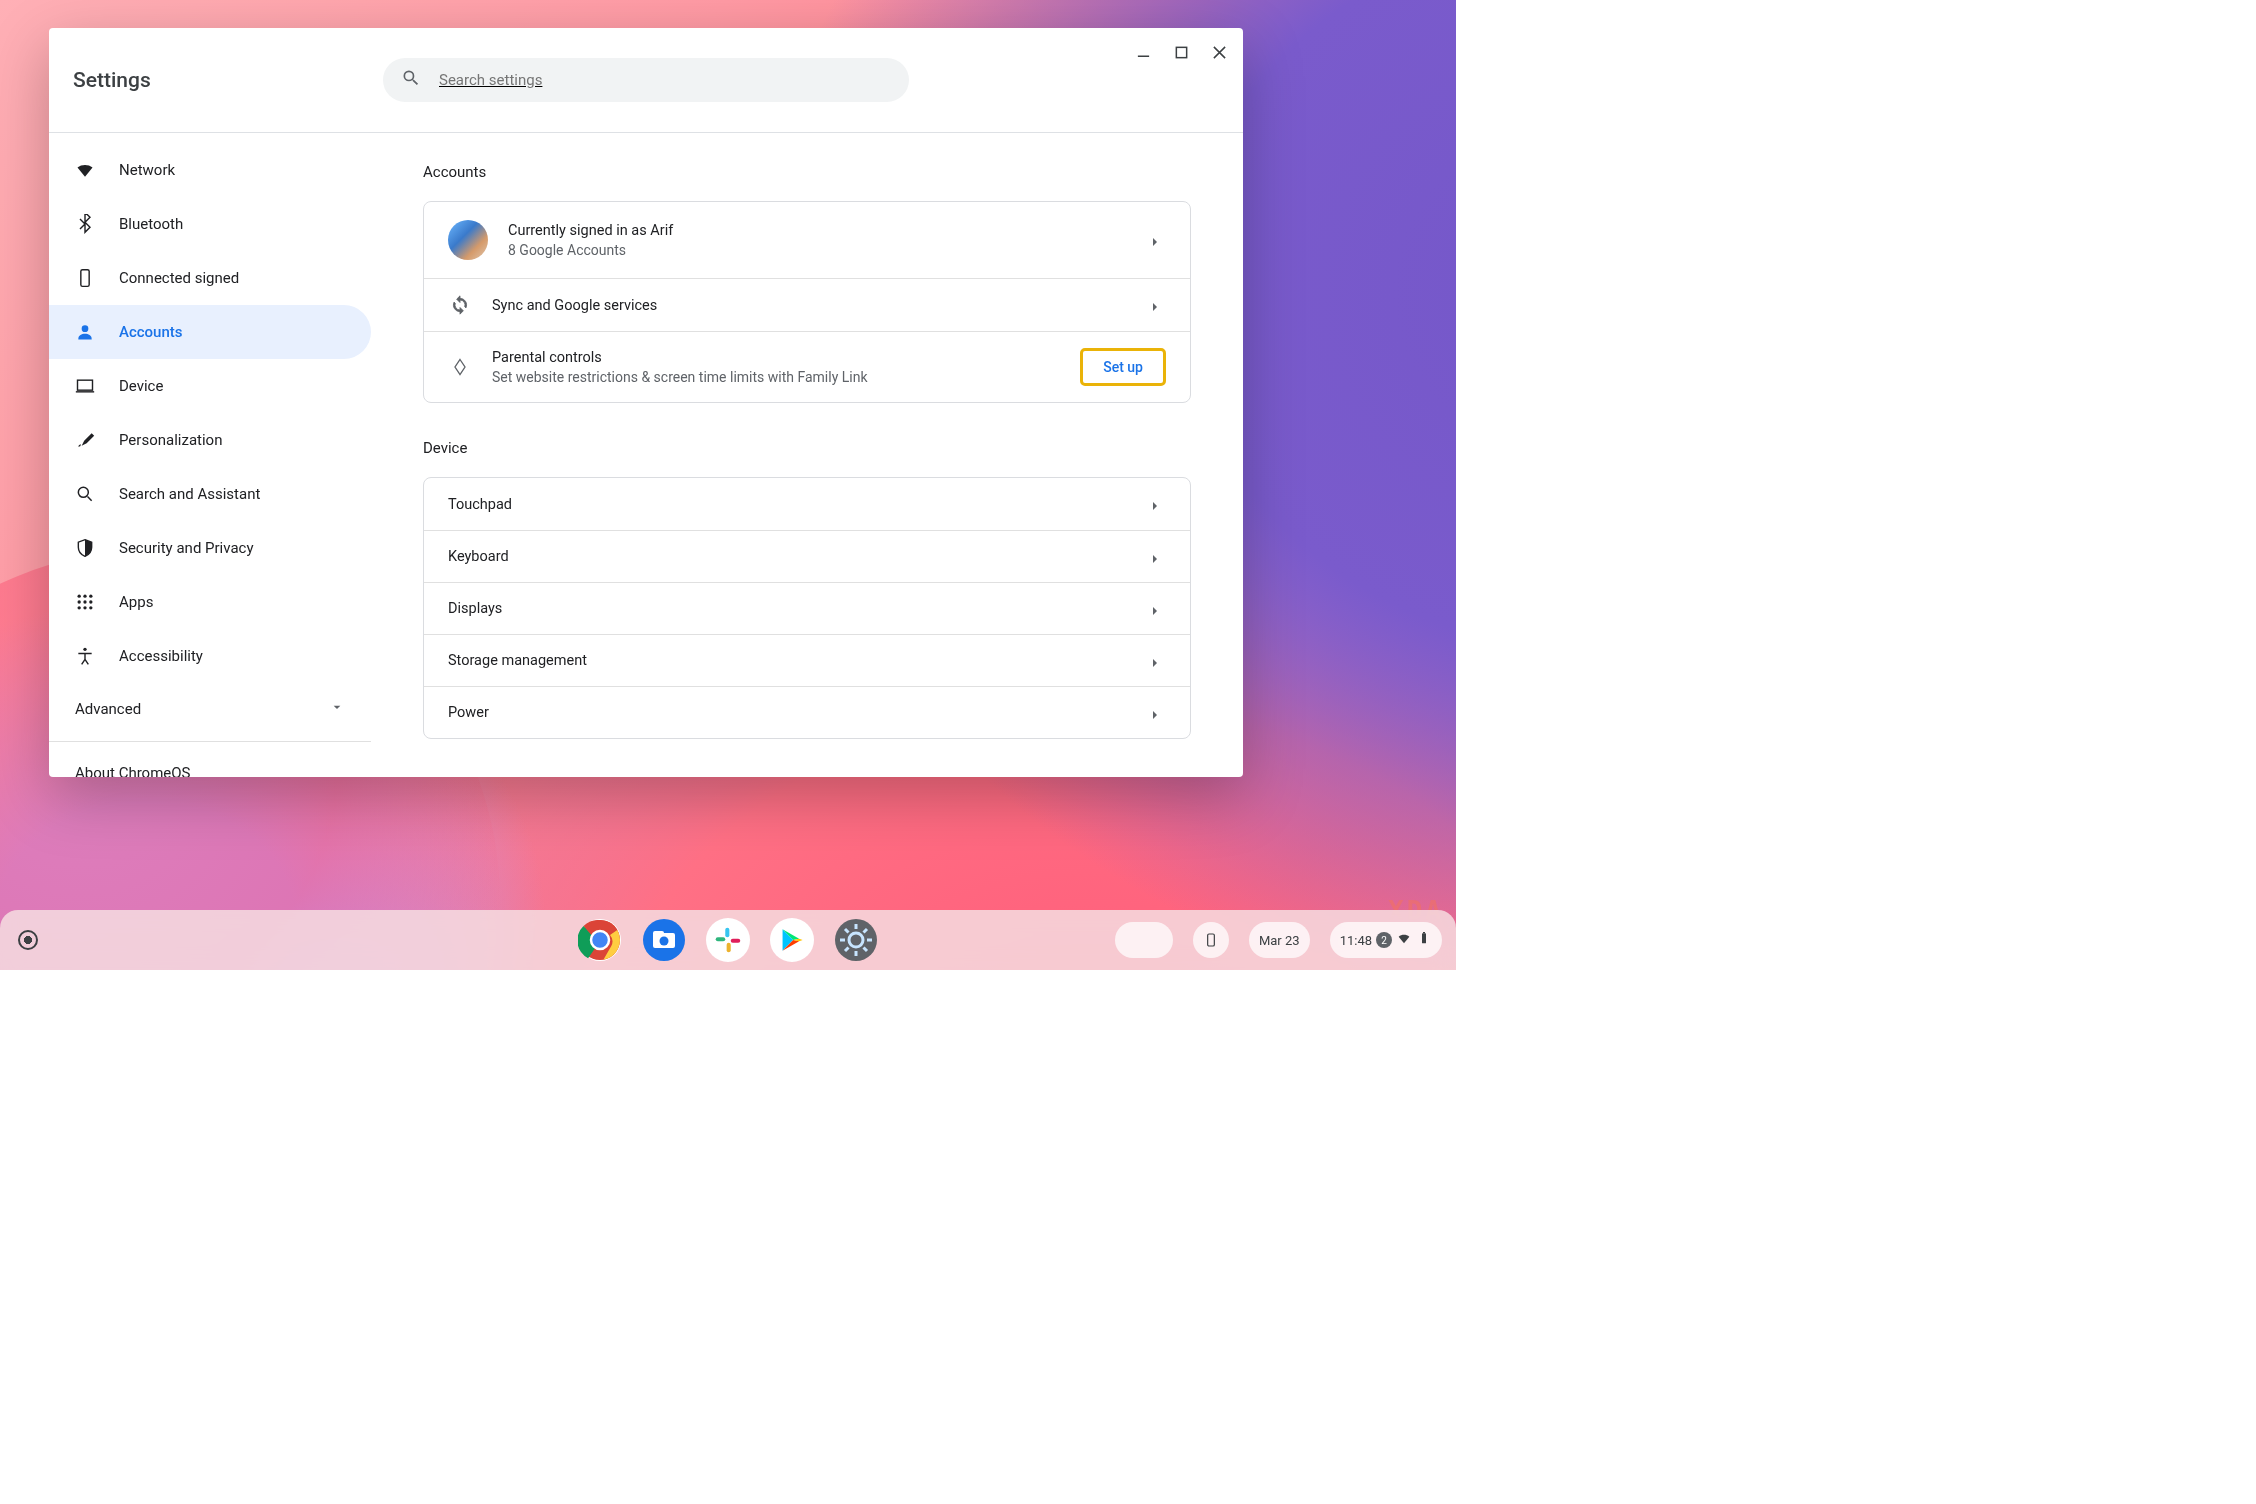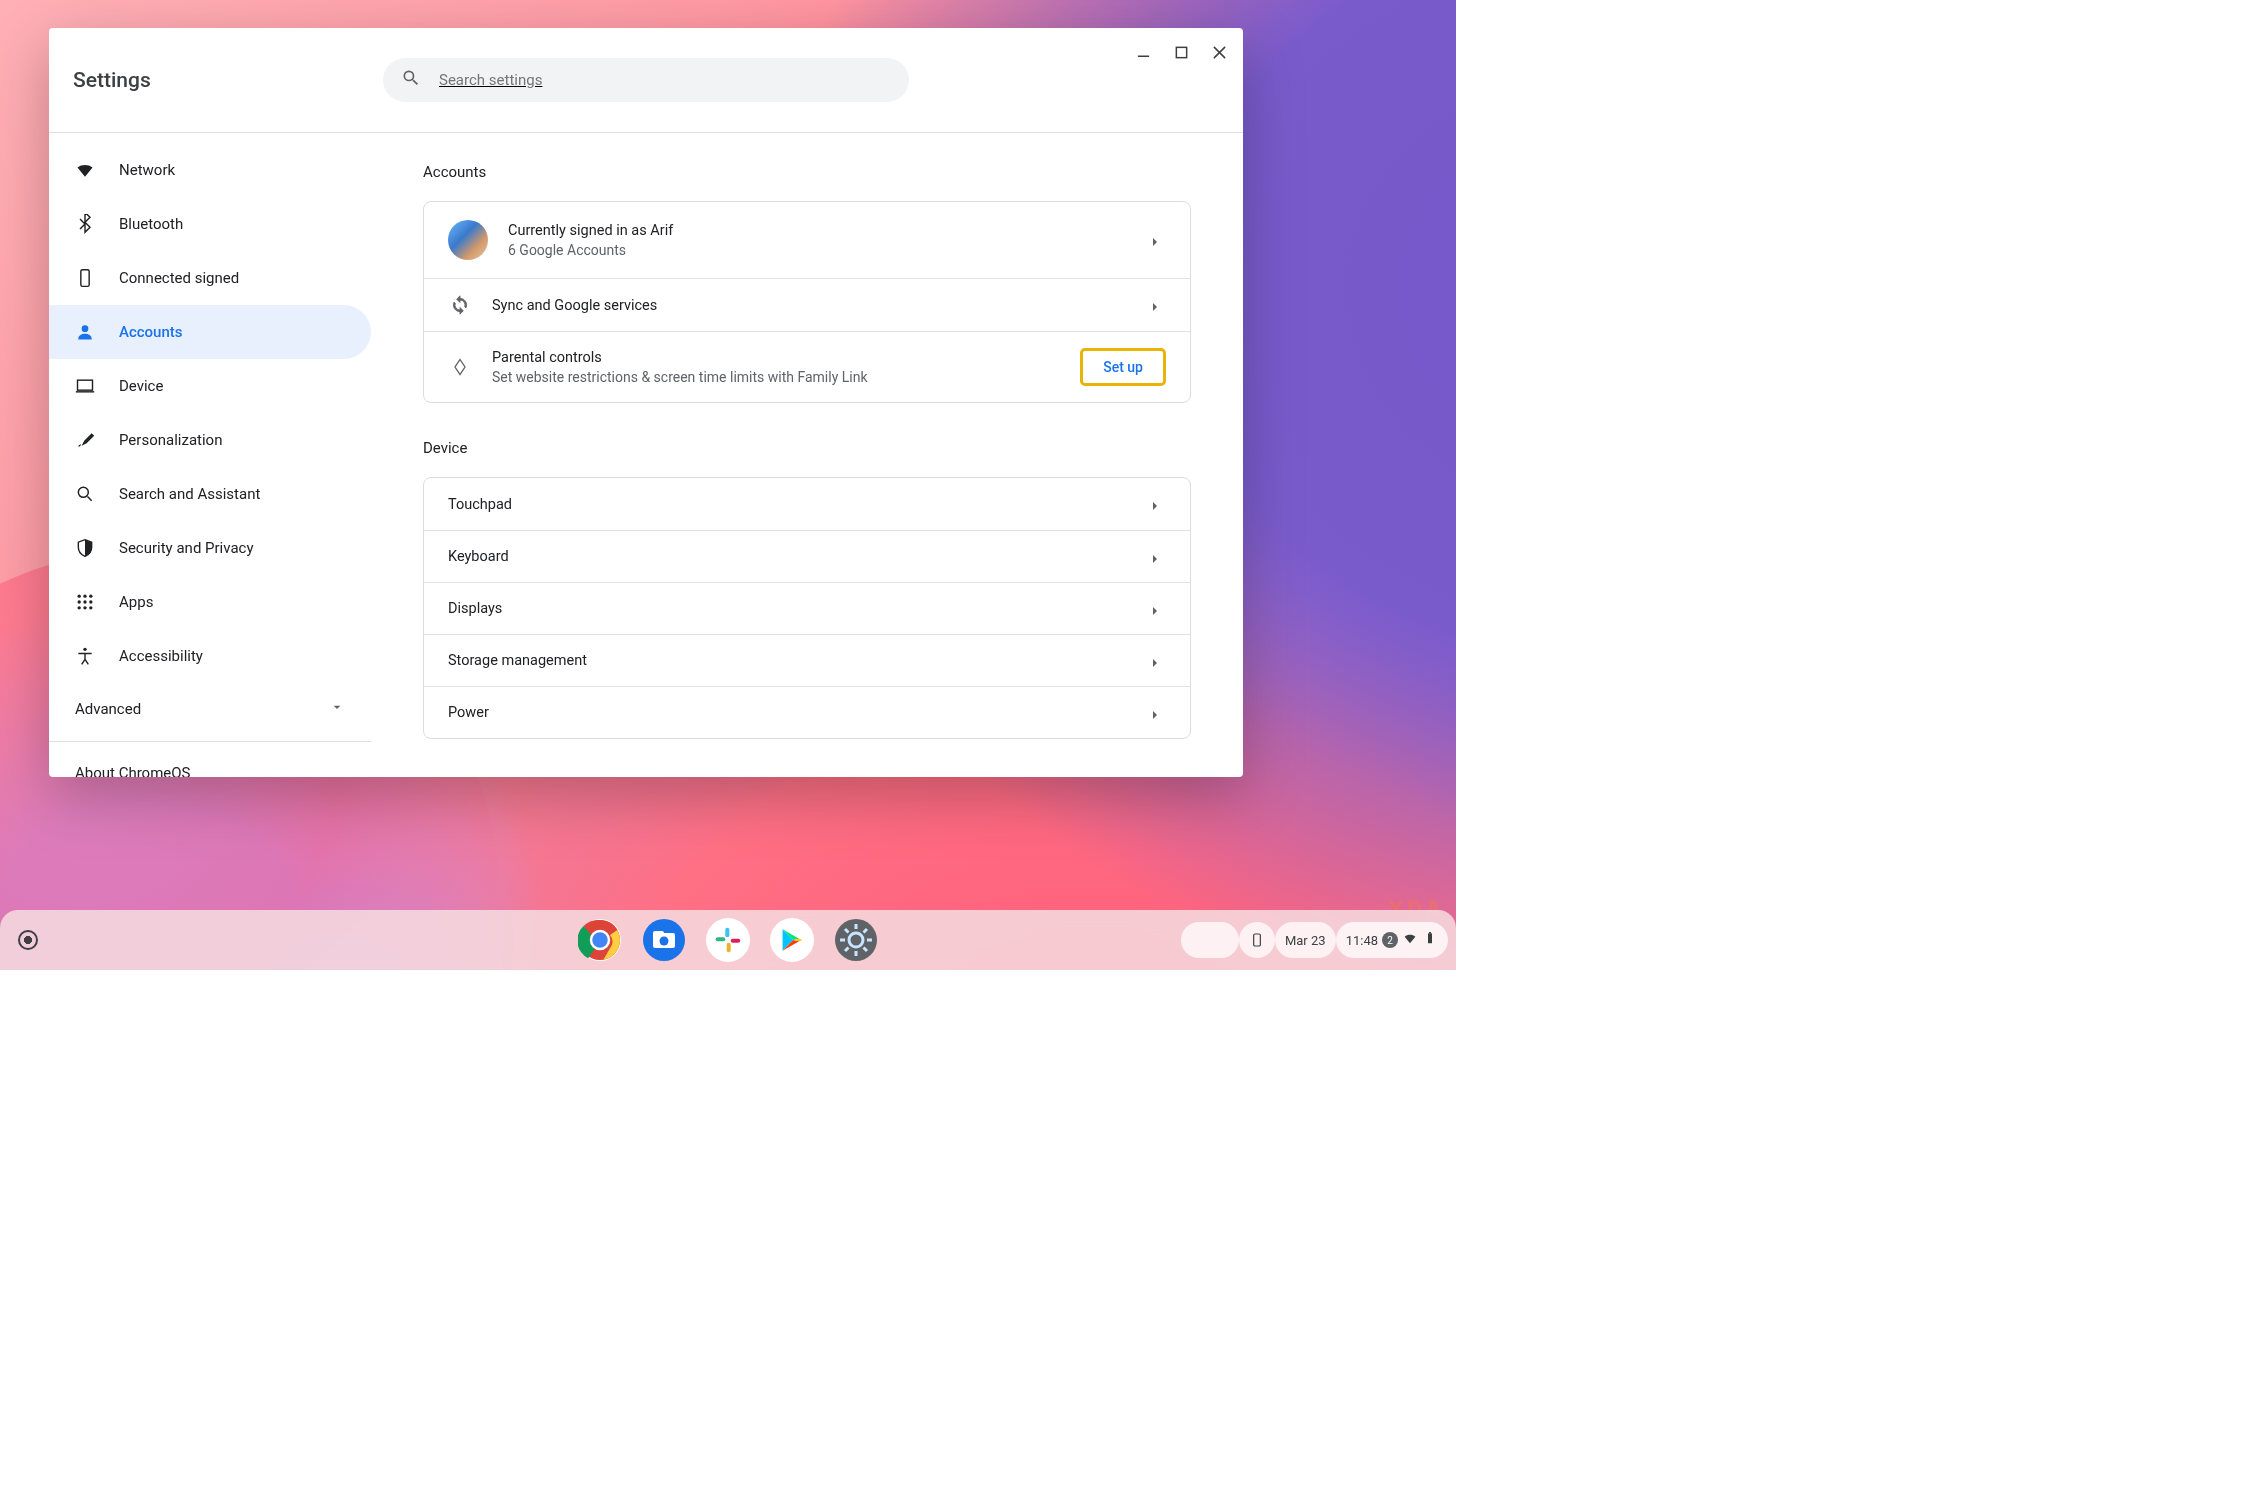--- a/index.html
+++ b/index.html
@@ -225,25 +225,25 @@
   .app-icon {
     width: 44px; height: 44px;
     border-radius: 50%;
     display: flex;
     align-items: center;
     justify-content: center;
     position: relative;
   }
   .tray {
     position: absolute;
-    right: 8px;
+    right: 14px;
     height: 40px;
     display: flex;
     align-items: center;
-    gap: 0;
+    gap: 20px;
   }
   .tray-pill {
     height: 36px;
     border-radius: 22px;
     background: rgba(255,255,255,.75);
     display: flex;
     align-items: center;
     padding: 0 10px;
     gap: 4px;
   }
@@ -411,21 +411,21 @@
     </div>
 
     <div class="main">
 
       <div class="section-title first">Accounts</div>
       <div class="card">
         <div class="row" style="padding-top:18px;padding-bottom:18px">
           <div class="avatar"></div>
           <div class="row-text">
             <div class="primary">Currently signed in as Arif</div>
-            <div class="secondary">6 Google Accounts</div>
+            <div class="secondary">8 Google Accounts</div>
           </div>
           <span class="chev"><svg viewBox="0 0 10 10">
                 <path d="M3 1l4 4-4 4z"></path>
               </svg></span>
         </div>
         <div class="row">
           <div class="row-icon">
               <svg viewBox="0 0 24 24">
                 <path d="M12 4V1L8 5l4 4V6a6 6 0 0 1 5.65 8l1.46 1.46A8 8 0 0 0 12 4zm0 14a6 6 0 0 1-5.65-8L4.89 8.54A8 8 0 0 0 12 20v3l4-4-4-4z"></path>
               </svg>

